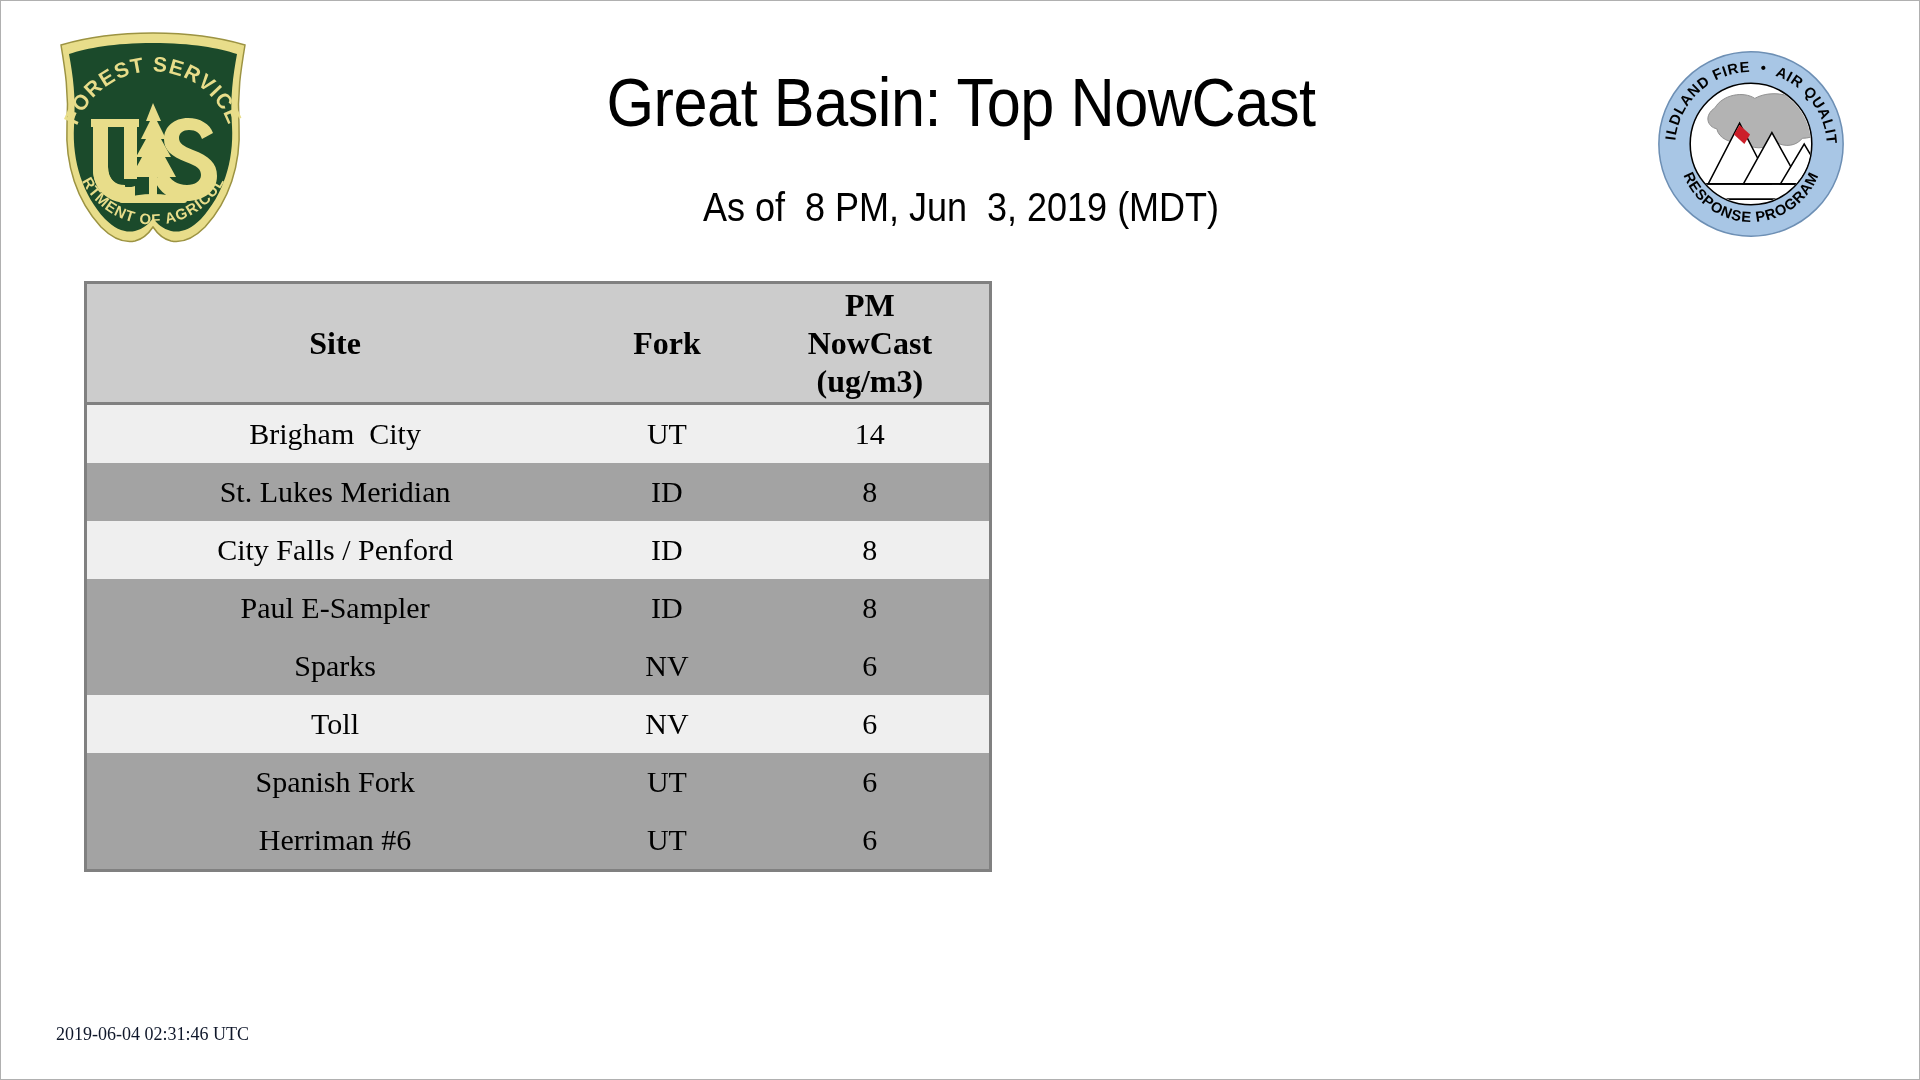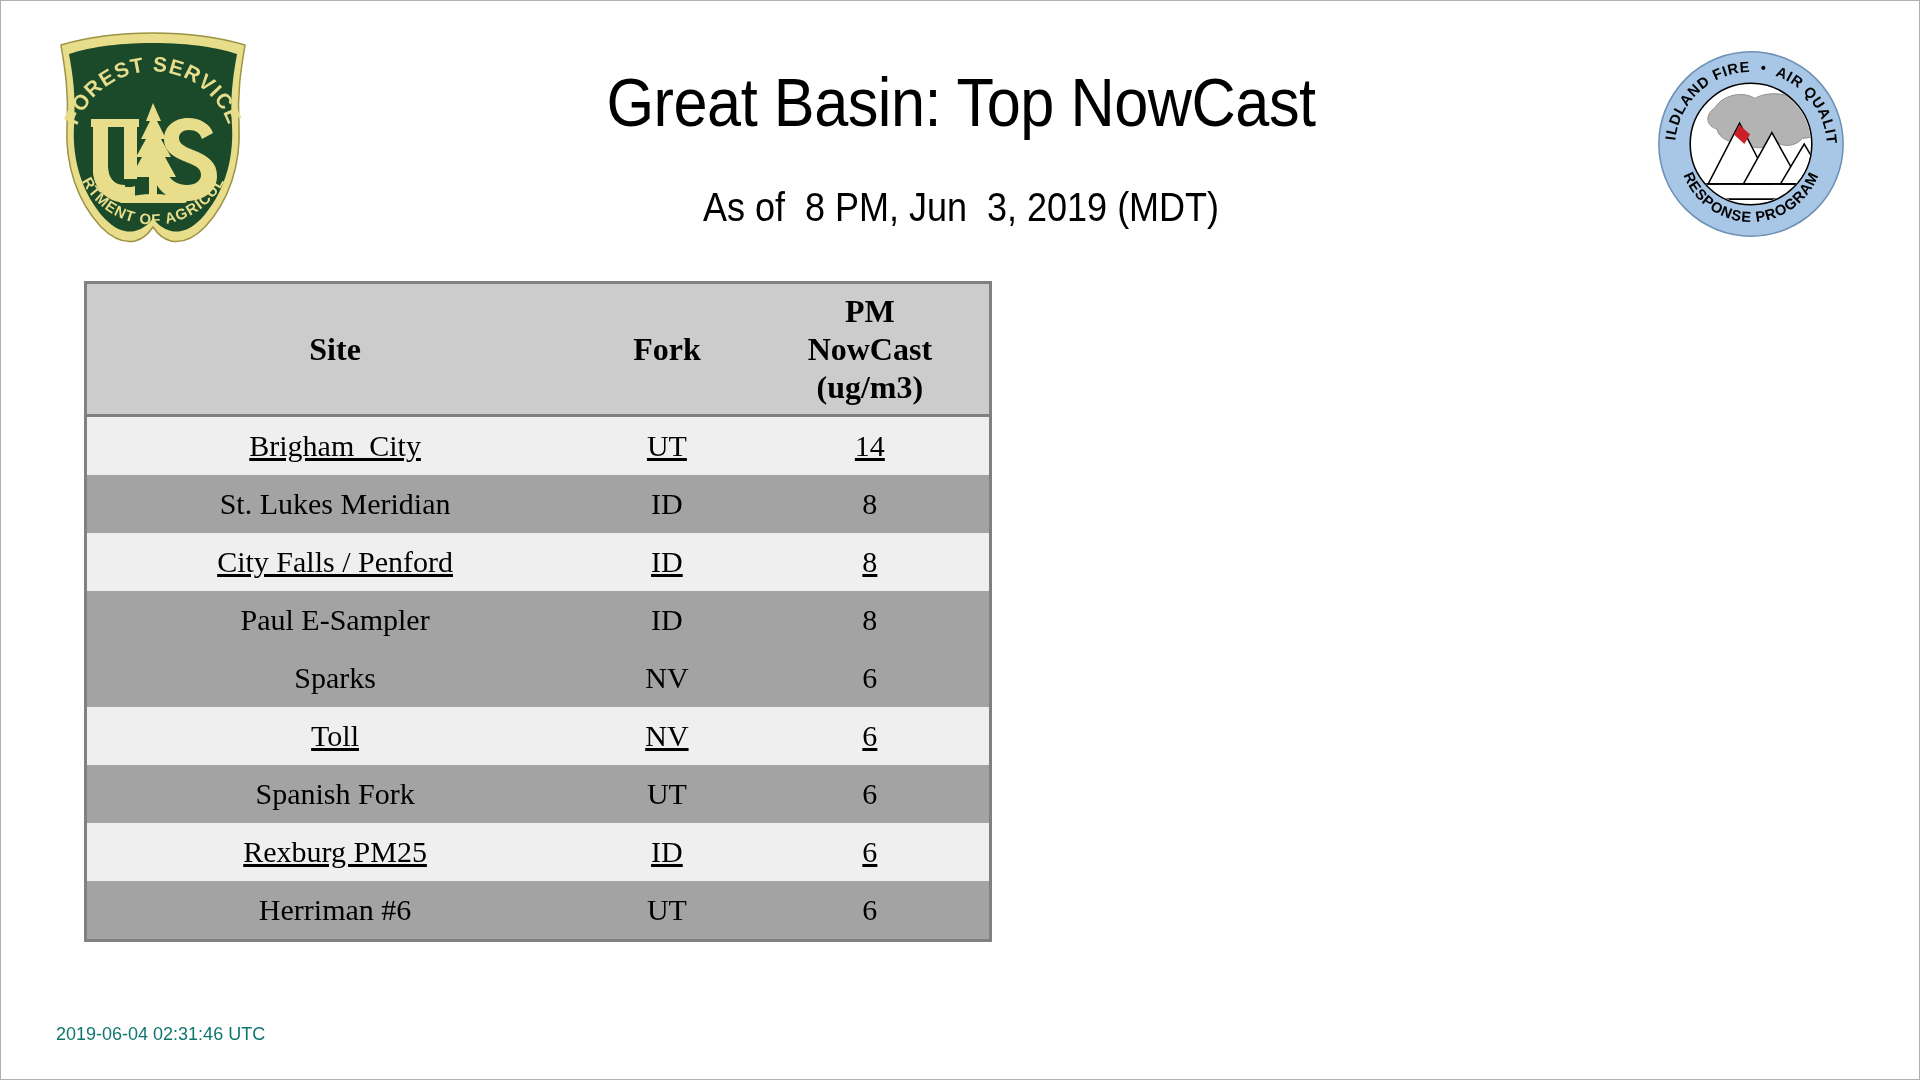--- a/index.html
+++ b/index.html
@@ -102,48 +102,48 @@
     background: #cccccc;
   }
   table#nowcast-table thead th {
     border-bottom: 3px solid #808080;
     font-weight: bold;
     font-size: 32px;
     line-height: 38px;
     color: #000000;
     text-align: center;
     vertical-align: middle;
-    padding: 8px 4px;
+    padding: 2px 4px;
     height: 108px;
     box-sizing: border-box;
     white-space: pre-line;
   }
   table#nowcast-table tbody td {
     height: 58px;
     font-size: 30px;
     line-height: 34px;
     color: #000000;
     text-align: center;
     vertical-align: middle;
     padding: 0 4px;
     border: none;
     white-space: pre;
   }
-  table#nowcast-table tbody tr.row-odd  { background: #efefef; text-decoration: underline; }
+  table#nowcast-table tbody tr.row-odd  { background: #efefef; }
   table#nowcast-table tbody tr.row-even { background: #a3a3a3; }
 
   
   #footer-timestamp {
     position: absolute;
     left: 55px;
     top: 1022px;
-    font-family: Liberation Sans, sans-serif;
+    font-family: Liberation Serif, serif;
     font-size: 18px;
     line-height: 22px;
-    color: #0f766e;
+    color: #0f172a;
     white-space: pre;
   }
 </style>
 </head>
 <body>
 
 <div id="header-band">
 
   <div id="usfs-logo">
     <svg viewBox="0 0 200 232" xmlns="http://www.w3.org/2000/svg">
@@ -296,25 +296,20 @@
       <tr class="row-odd">
         <td>Toll</td>
         <td>NV</td>
         <td>6</td>
       </tr>
       <tr class="row-even">
         <td>Spanish Fork</td>
         <td>UT</td>
         <td>6</td>
       </tr>
-      <tr class="row-odd">
-        <td>Rexburg PM25</td>
-        <td>ID</td>
-        <td>6</td>
-      </tr>
       <tr class="row-even">
         <td>Herriman #6</td>
         <td>UT</td>
         <td>6</td>
       </tr>
     </tbody>
   </table>
 </div>
 
 <div id="footer-timestamp">2019-06-04 02:31:46 UTC</div>

